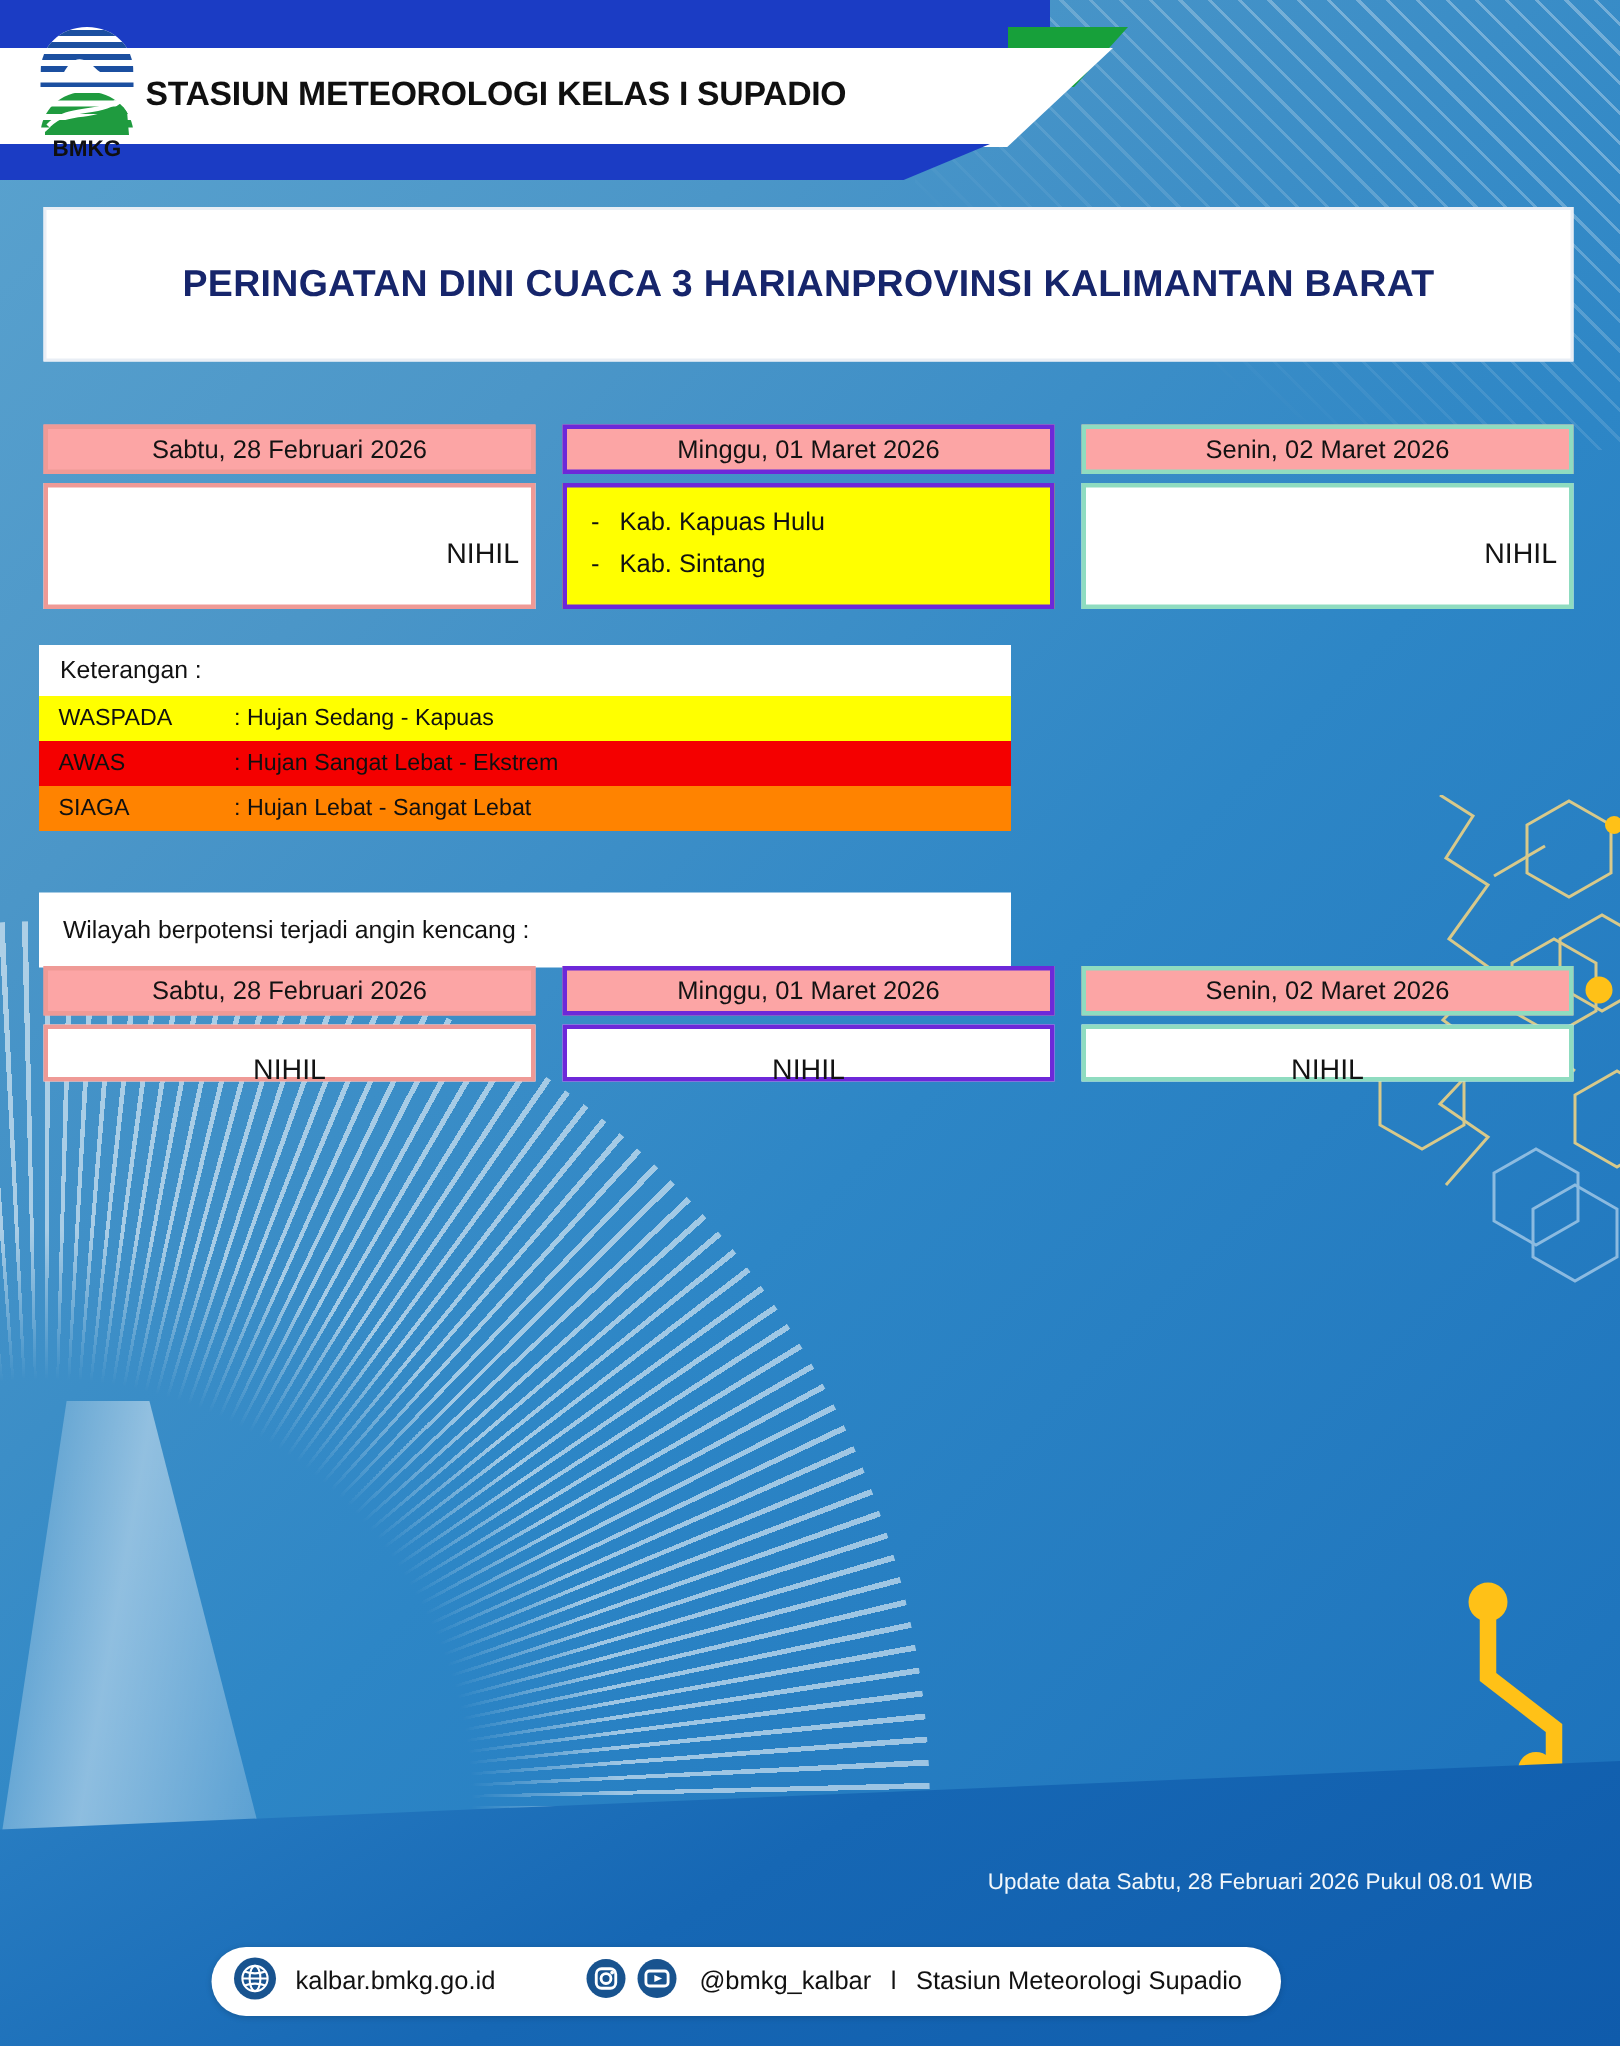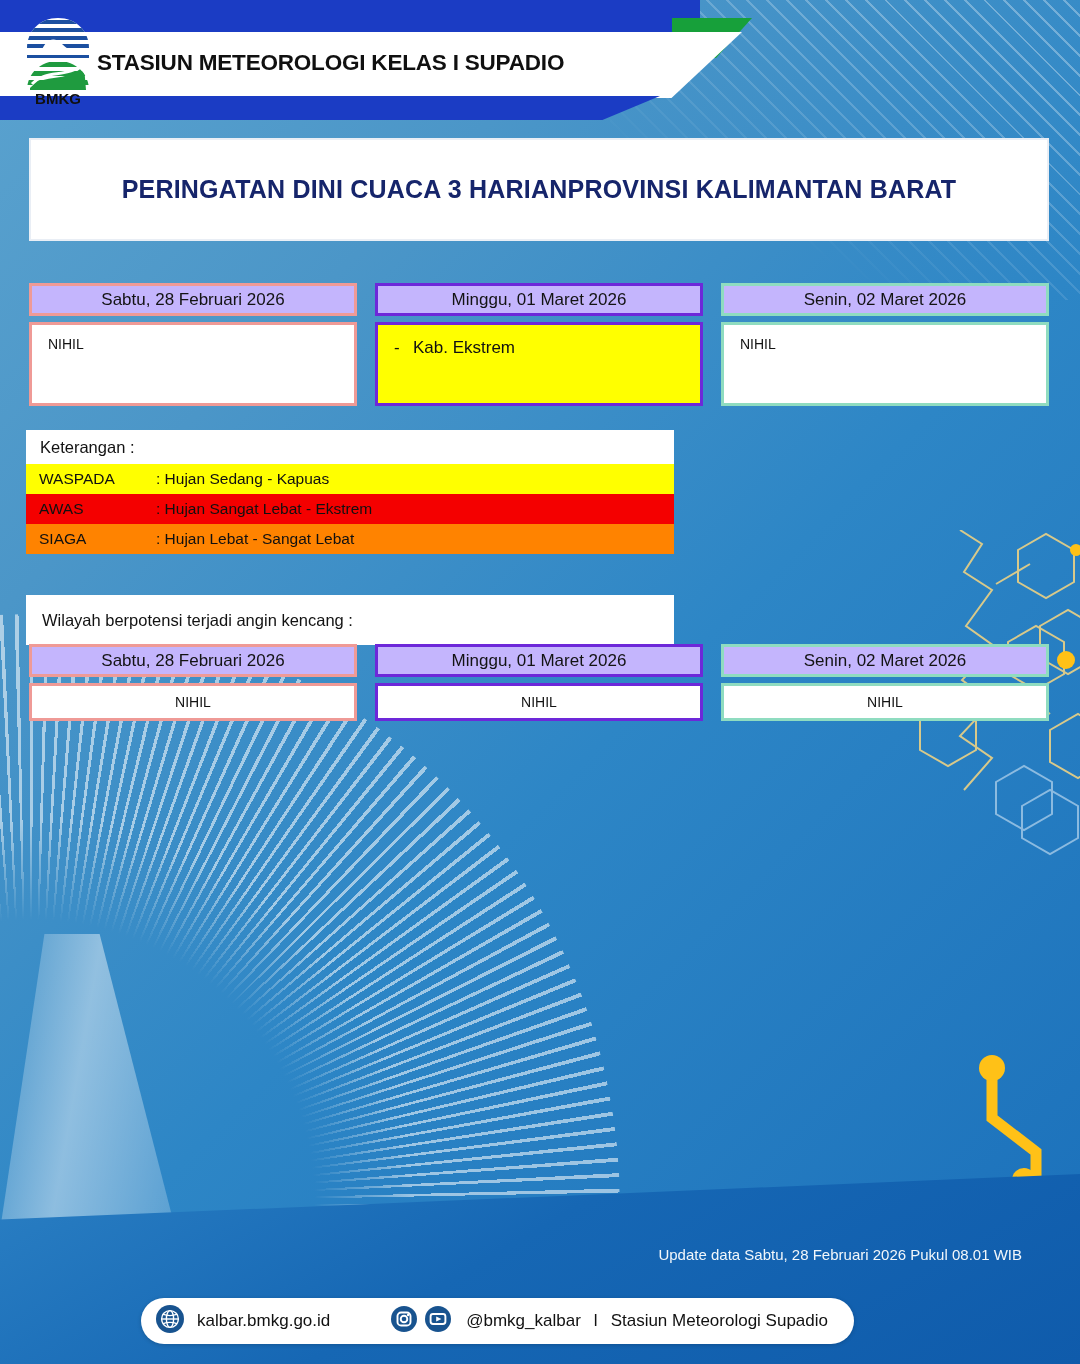--- a/index.html
+++ b/index.html
@@ -61,26 +61,26 @@
     display:flex; flex-direction:row; align-items:center; justify-content:center;
   }
   .title-card .t1, .title-card .t2 {
     color:#16256b; font-weight:bold; font-size:25px; letter-spacing:.2px; line-height:1.34;
   }
 
   
   .row { position:absolute; display:flex; gap:18px; }
   .daycol { width:328px; }
   .day-head {
-    height:33px; background:#c4b5fd; display:flex; align-items:center; justify-content:center;
+    height:33px; background:#fca5a5; display:flex; align-items:center; justify-content:center;
     font-size:17px; color:#131313;
   }
   .day-body { margin-top:6px; background:#fff; }
   .rain .day-body { height:84px; padding:9px 8px 0 16px; }
-  .day-nihil { text-align:left; font-size:14px; color:#131313; padding-top:2px; }
+  .day-nihil { text-align:right; font-size:19px; color:#131313; padding-top:2px;margin-top:23px; }
   .region-list { list-style:none; }
   .region-list li { font-size:17px; color:#111; line-height:1.62; white-space:nowrap; }
   .region-list li .dash { display:inline-block; width:19px; }
   
   .b-sat  .day-head, .b-sat  .day-body { border:3px solid #ef9a96; }
   .b-sun  .day-head, .b-sun  .day-body { border:3px solid #6d28d9; }
   .b-mon  .day-head, .b-mon  .day-body { border:3px solid #8fdcc0; }
   .yellow-body { background:#ffff00 !important; }
 
   
@@ -228,21 +228,22 @@
     <div class="day-head">Sabtu, 28 Februari 2026</div>
     <div class="day-body">
       <div class="day-nihil">NIHIL</div>
     </div>
   </div>
 
   <div class="daycol b-sun">
     <div class="day-head">Minggu, 01 Maret 2026</div>
     <div class="day-body yellow-body">
       <ul class="region-list">
-        <li><span class="dash">-</span><span>Kab. Ekstrem</span></li>
+        <li><span class="dash">-</span><span>Kab. Kapuas Hulu</span></li>
+        <li><span class="dash">-</span><span>Kab. Sintang</span></li>
       </ul>
     </div>
   </div>
 
   <div class="daycol b-mon">
     <div class="day-head">Senin, 02 Maret 2026</div>
     <div class="day-body">
       <div class="day-nihil">NIHIL</div>
     </div>
   </div>

